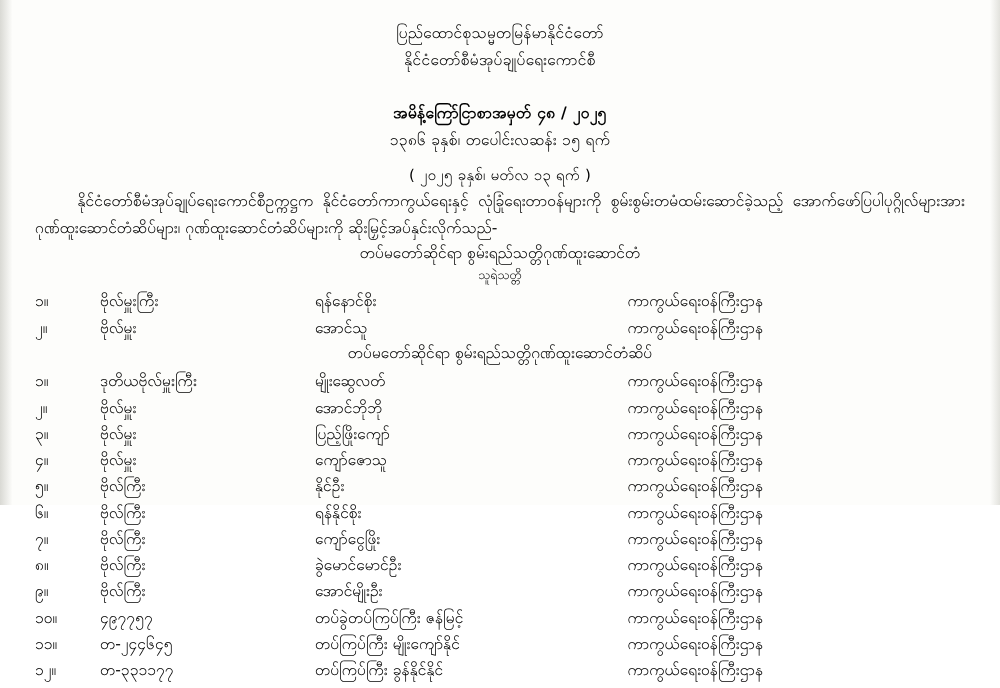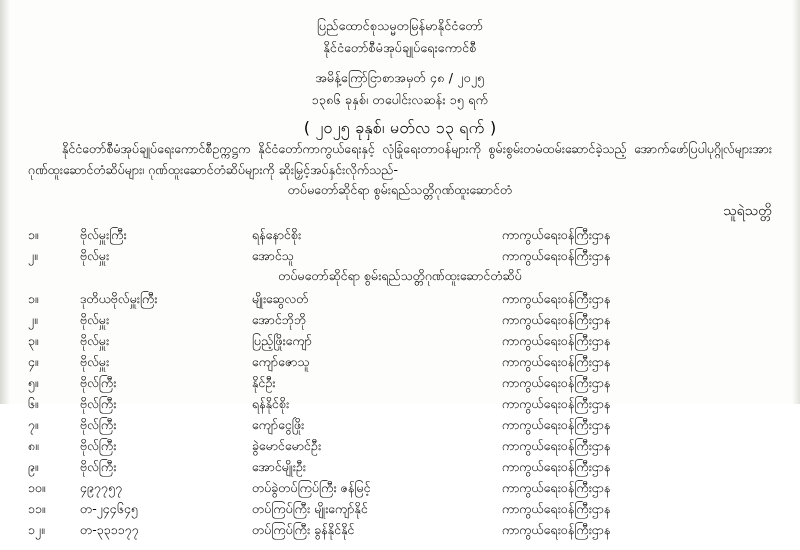--- a/index.html
+++ b/index.html
@@ -41,40 +41,40 @@
   }
 
   .hdr {
     text-align: center;
     font-size: 12.5px;
     line-height: 20px;
     letter-spacing: 0.2px;
   }
   .hdr .l1 { margin-top: 2px; }
   .hdr .l2 { margin-top: 2px; }
-  .hdr .l3 { margin-top: 10px; }
+  .hdr .l3 { margin-top: 22px; font-weight: bold; }
   .hdr .l4 { margin-top: 2px; }
-  .hdr .l5 { margin-top: 8px; font-size: 16px; }
+  .hdr .l5 { margin-top: 8px; font-size: 12px; }
 
   .body-par {
     font-size: 12.5px;
     line-height: 21px;
     text-align: justify;
     text-justify: inter-word;
   }
   .body-par .indent { display: inline-block; width: 34px; }
 
   .sec-title {
     text-align: center;
     font-size: 12.5px;
     margin-top: 2px;
   }
   .sec-sub {
-    text-align: right;
-    font-size: 14px;
+    text-align: center;
+    font-size: 10px;
     margin-top: 1px;
   }
 
   table.roster {
     width: 100%;
     border-collapse: collapse;
     font-size: 12.5px;
     margin-top: 2px;
   }
   table.roster td {

